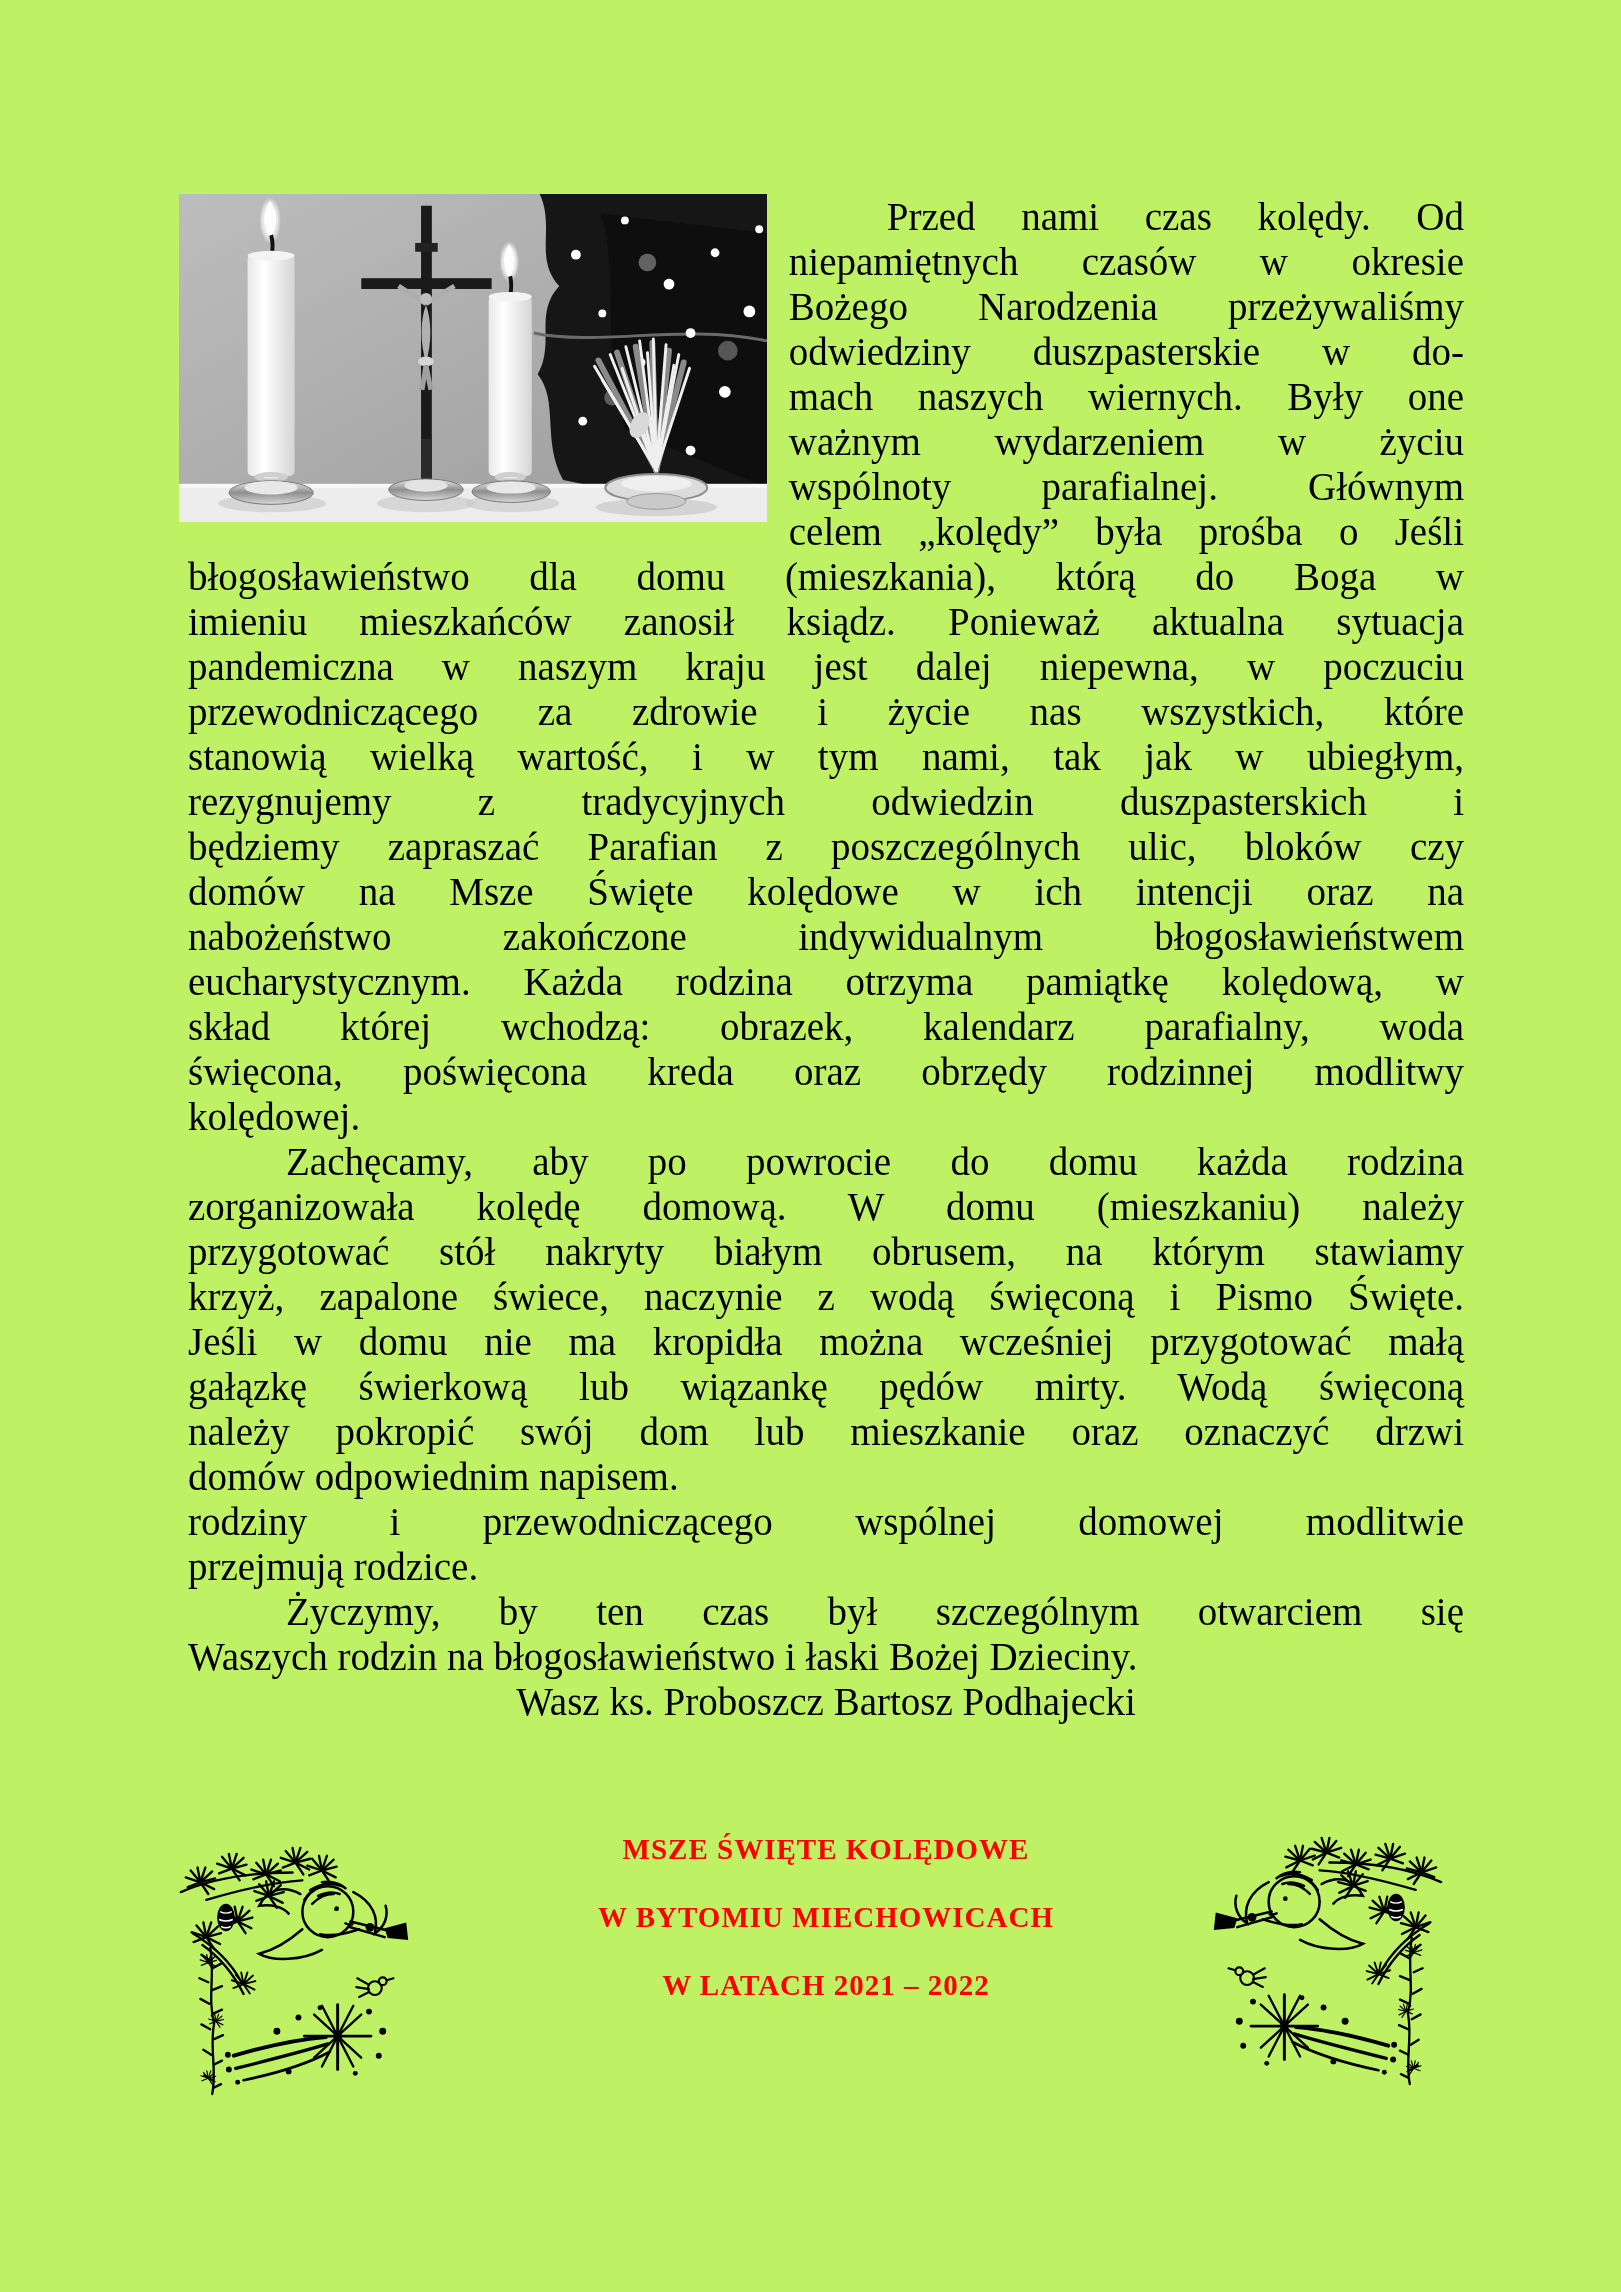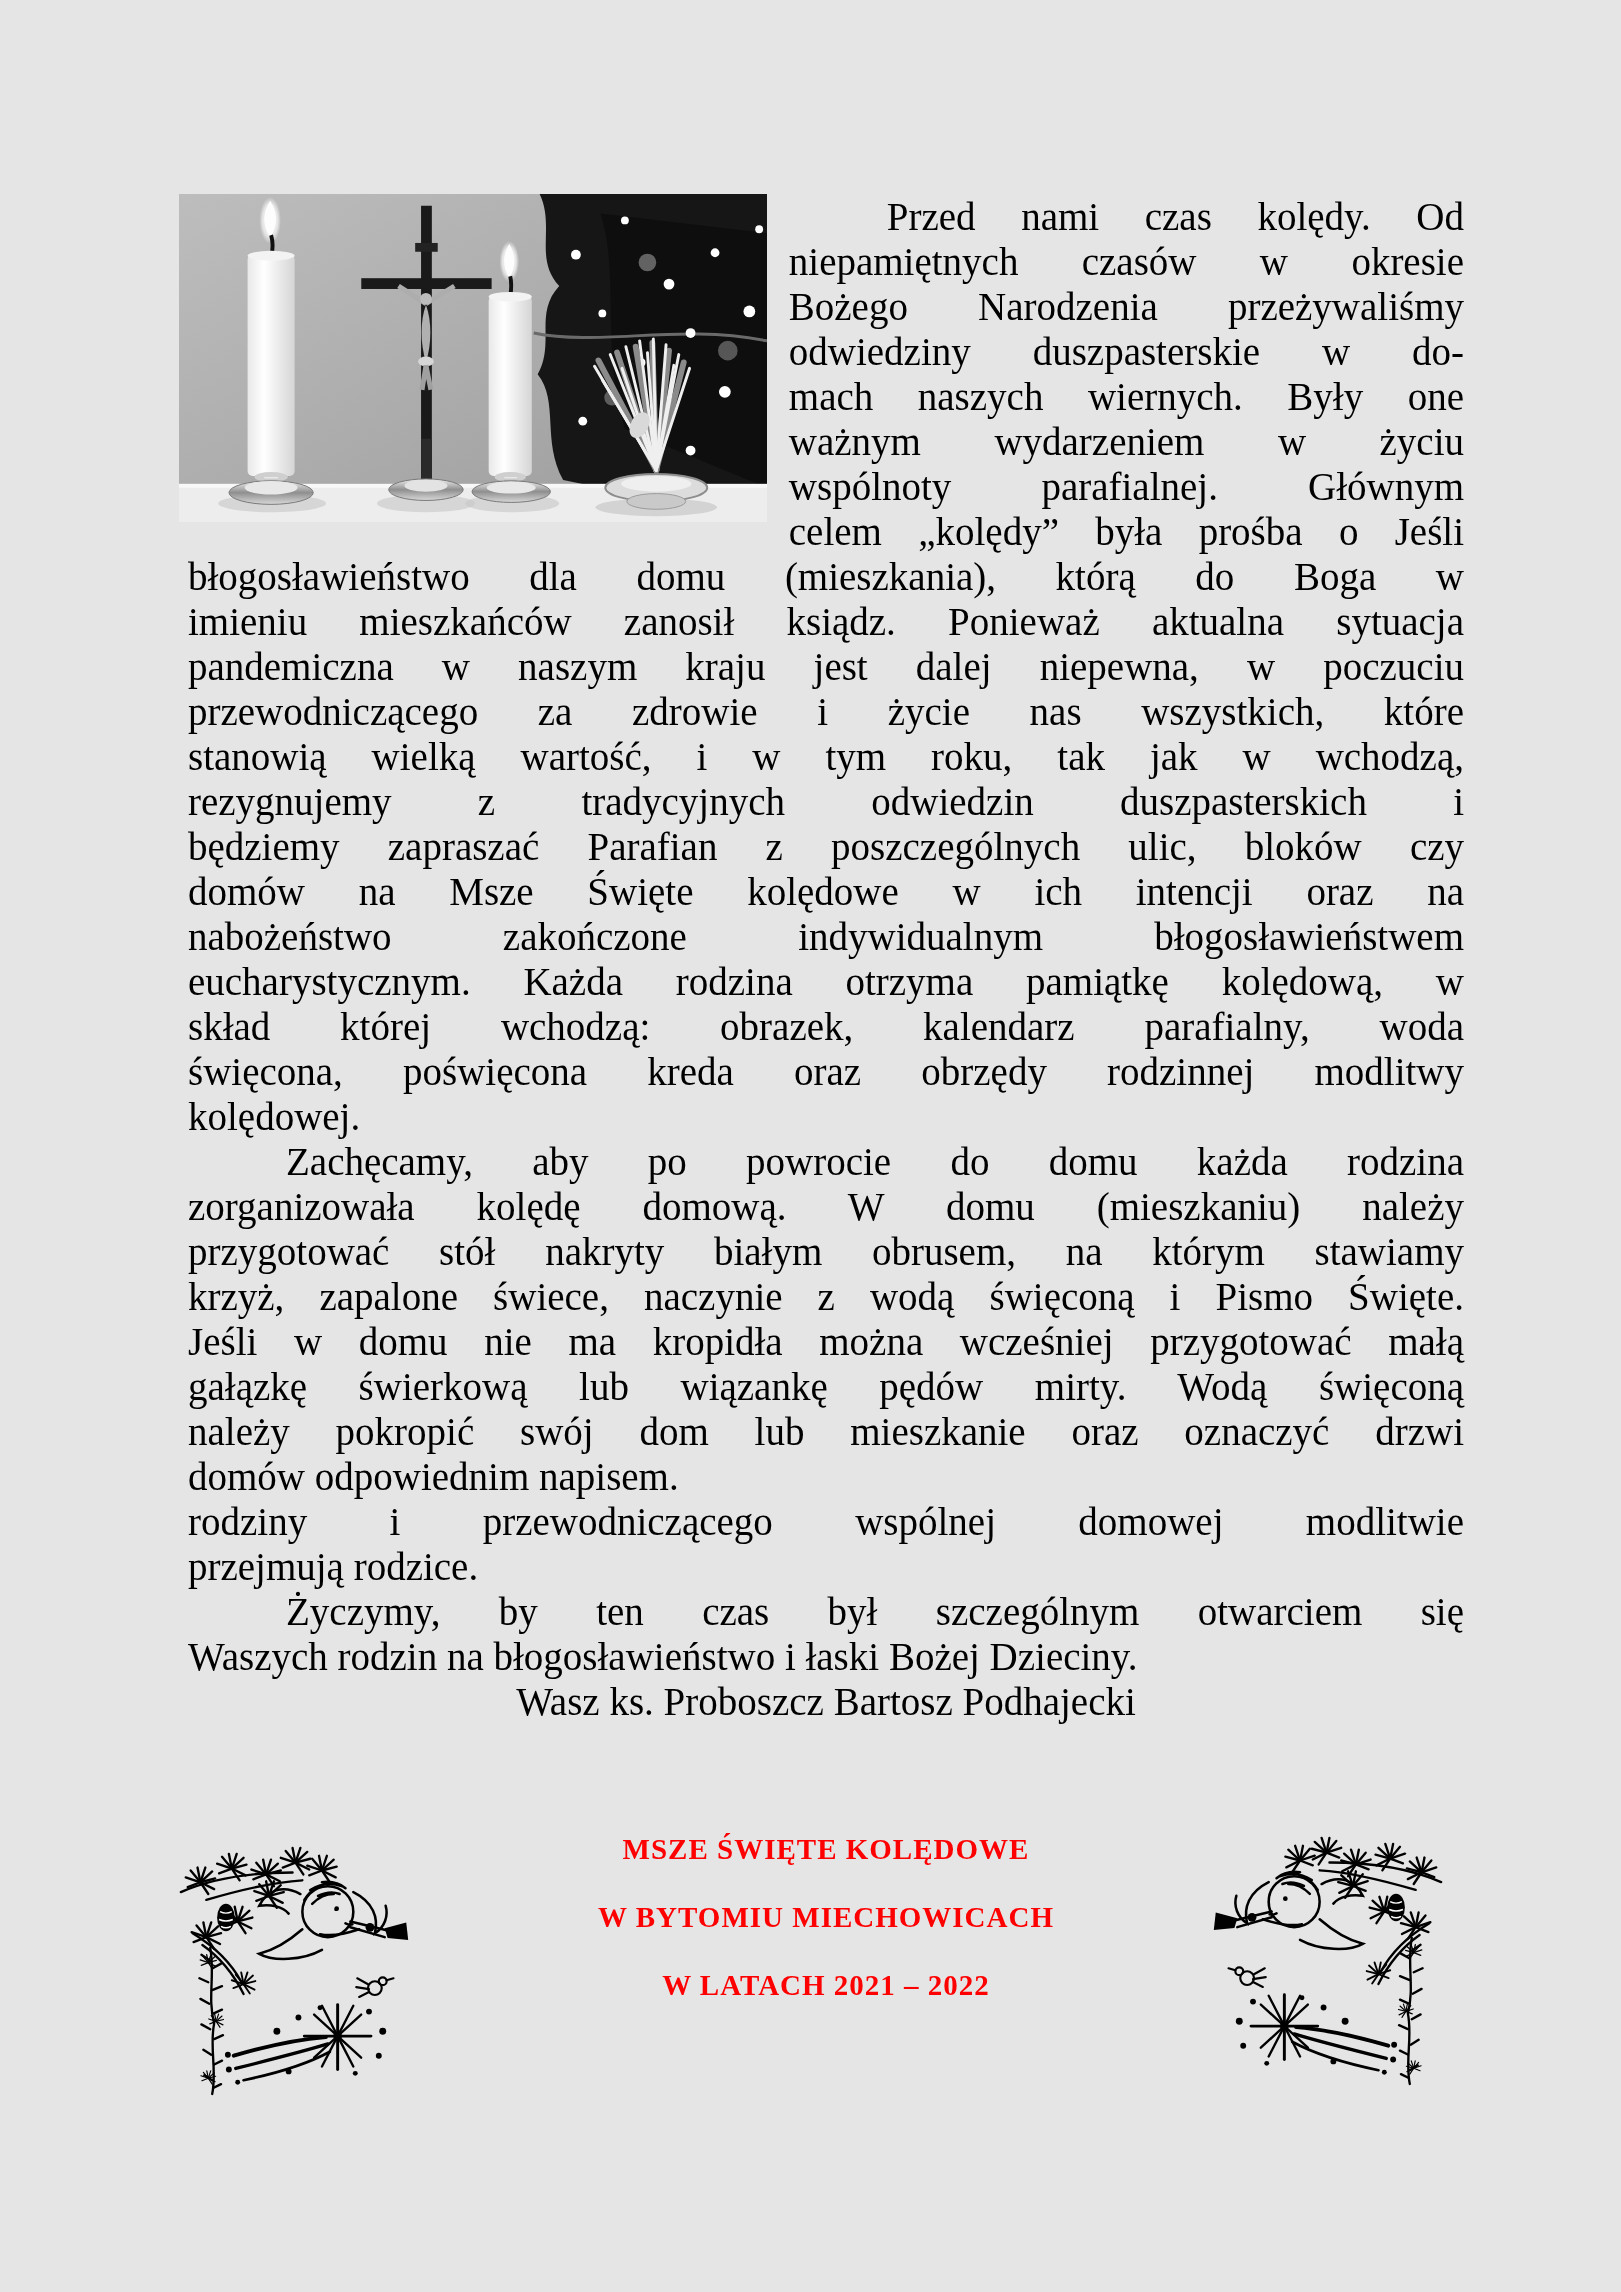--- a/index.html
+++ b/index.html
@@ -1,19 +1,19 @@
 <!DOCTYPE html>
 <html lang="pl"><head>
 <meta charset="utf-8">
 <style>
   html,body{margin:0;padding:0;background:#888;}
   .page{
     position:relative;
     width:1621px;height:2293px;
-    background:#e5e5e5;
+    background:#bef264;
     margin:0 auto;
     overflow:hidden;
     font-family:"Liberation Serif","DejaVu Serif",serif;
     color:#000;
   }
   
   .body-copy{
     position:absolute;
     left:188px;top:194px;
     width:1276px;
@@ -194,21 +194,21 @@
         <div class="line">Bożego Narodzenia przeżywaliśmy</div>
         <div class="line">odwiedziny duszpasterskie w do-</div>
         <div class="line">mach naszych wiernych. Były one</div>
         <div class="line">ważnym wydarzeniem w życiu</div>
         <div class="line">wspólnoty parafialnej. Głównym</div>
         <div class="line">celem „kolędy” była prośba o Jeśli</div>
         <div class="line">błogosławieństwo dla domu (mieszkania), którą do Boga w</div>
         <div class="line">imieniu mieszkańców zanosił ksiądz. Ponieważ aktualna sytuacja</div>
         <div class="line">pandemiczna w naszym kraju jest dalej niepewna, w poczuciu</div>
         <div class="line">przewodniczącego za zdrowie i życie nas wszystkich, które</div>
-        <div class="line">stanowią wielką wartość, i w tym roku, tak jak w wchodzą,</div>
+        <div class="line">stanowią wielką wartość, i w tym nami, tak jak w ubiegłym,</div>
         <div class="line">rezygnujemy z tradycyjnych odwiedzin duszpasterskich i</div>
         <div class="line">będziemy zapraszać Parafian z poszczególnych ulic, bloków czy</div>
         <div class="line">domów na Msze Święte kolędowe w ich intencji oraz na</div>
         <div class="line">nabożeństwo zakończone indywidualnym błogosławieństwem</div>
         <div class="line">eucharystycznym. Każda rodzina otrzyma pamiątkę kolędową, w</div>
         <div class="line">skład której wchodzą: obrazek, kalendarz parafialny, woda</div>
         <div class="line">święcona, poświęcona kreda oraz obrzędy rodzinnej modlitwy</div>
         <div class="line last">kolędowej.</div>
         <div class="line first">Zachęcamy, aby po powrocie do domu każda rodzina</div>
         <div class="line">zorganizowała kolędę domową. W domu (mieszkaniu) należy</div>

